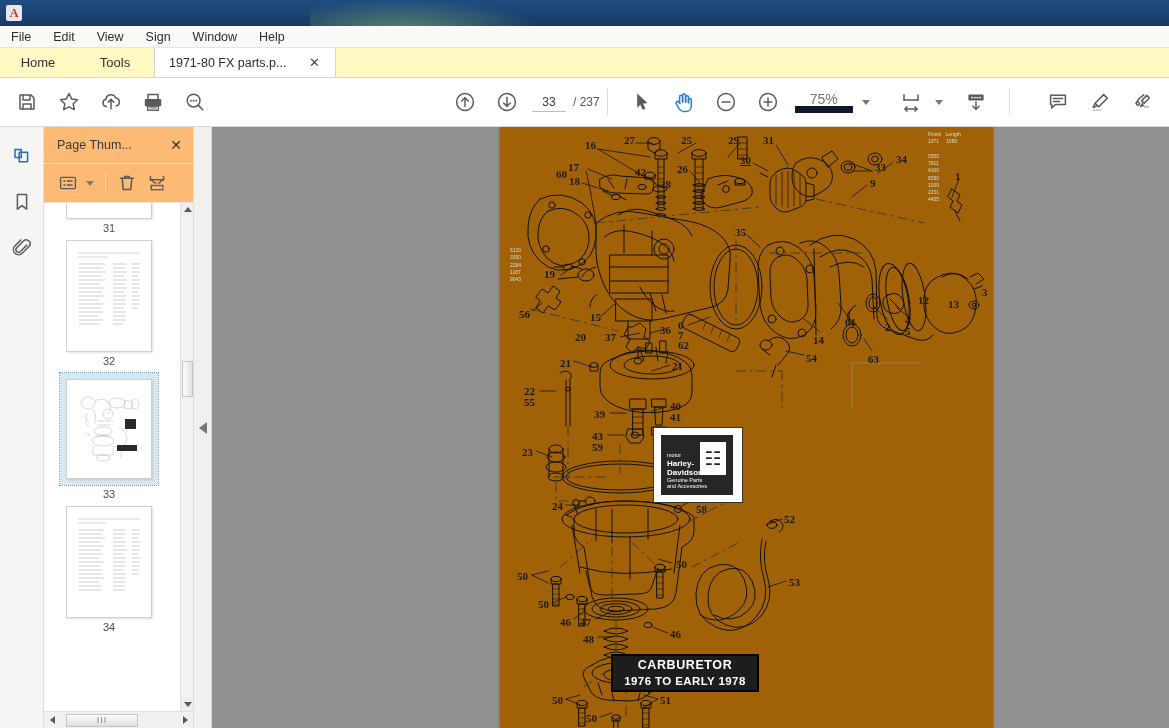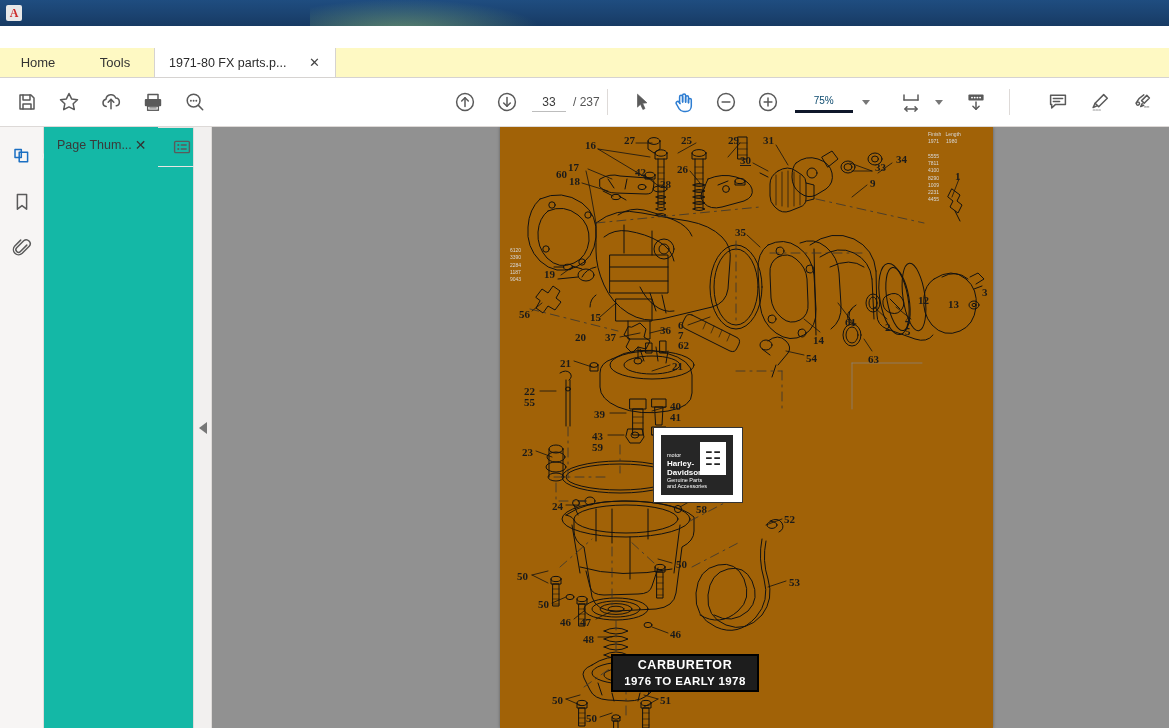--- a/index.html
+++ b/index.html
@@ -96,22 +96,22 @@
   }
   .page-input {
     width: 34px; height: 20px; border: none; border-bottom: 1px solid #bdbdbd;
     text-align: center; font-size: 12px; color: #3a3a3a; background: transparent;
     font-family: "Liberation Sans", sans-serif; outline: none;
   }
   .page-total { font-size: 12px; color: #555; white-space: nowrap; }
 
   .zoombox { display: flex; align-items: center; flex: 0 0 auto; margin-left: 6px; }
   .zoom-val {
-    width: 58px; height: 21px; border-bottom: 3px solid #0f172a;
-    font-size: 10px; color: #0c4a6e; display: flex; align-items: center;
+    width: 58px; height: 21px; border-bottom: 7px solid #0f172a;
+    font-size: 14px; color: #737373; display: flex; align-items: center;
     justify-content: center; background: transparent;
   }
   .caret {
     width: 0; height: 0; border-left: 4px solid transparent; border-right: 4px solid transparent;
     border-top: 5px solid #777; margin-left: 9px; margin-right: 4px; cursor: pointer;
   }
   .caret.sm { margin-left: 3px; }
 
   
   .navrail {
@@ -127,22 +127,22 @@
   .rail-btn.sel { position: relative; }
   .rail-btn.sel::after {
     content: ""; position: absolute; right: -10px; top: 6px;
     border-top: 11px solid transparent; border-bottom: 11px solid transparent;
     border-right: 7px solid #f0ece9;
   }
 
   
   .thumbpanel {
     position: absolute; top: 127px; left: 44px; width: 150px; height: 601px;
-    background: #14b8a6; border-right: 1px solid #dedbd9;
-    display: flex; 
+    background: #fdba74; border-right: 1px solid #dedbd9;
+    display: flex; flex-direction: column;
   }
   .tp-head {
     height: 36px; display: flex; align-items: center; justify-content: space-between;
     padding: 0 8px 0 13px; flex: 0 0 auto;
   }
   .tp-title { font-size: 12.5px; color: #3a3a3a; white-space: nowrap; }
   .tp-close { font-size: 14px; color: #333; cursor: pointer; padding: 0 3px;
               font-family: "DejaVu Sans", sans-serif; }
   .tp-tools {
     height: 40px; display: flex; align-items: center; gap: 2px;
@@ -268,20 +268,28 @@
 </head>
 <body>
 
 <div id="app">
 
   <div class="titlebar">
     <div class="glow"></div>
     <div class="app-ico"></div>
   </div>
 
+  <div class="menubar">
+    <div class="menu-item">File</div>
+    <div class="menu-item">Edit</div>
+    <div class="menu-item">View</div>
+    <div class="menu-item">Sign</div>
+    <div class="menu-item">Window</div>
+    <div class="menu-item">Help</div>
+  </div>
 
   <div class="tabstrip">
     <div class="tab home">Home</div>
     <div class="tab tools">Tools</div>
     <div class="tab doc">
       <span class="lbl">1971-80 FX parts.p...</span>
       <span class="tab-close">✕</span>
     </div>
   </div>
 

